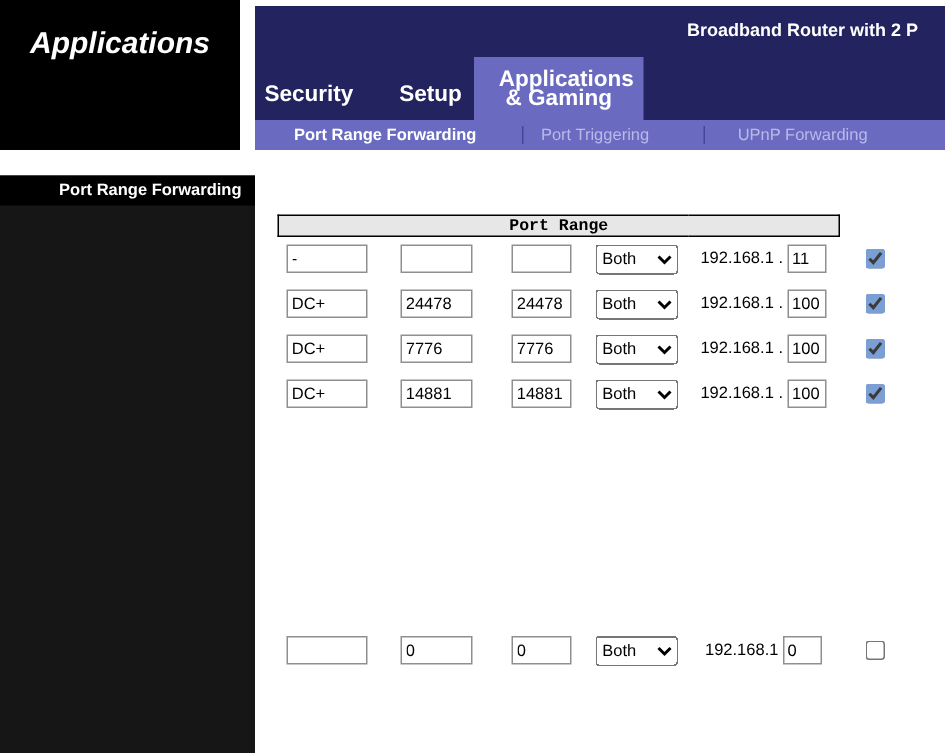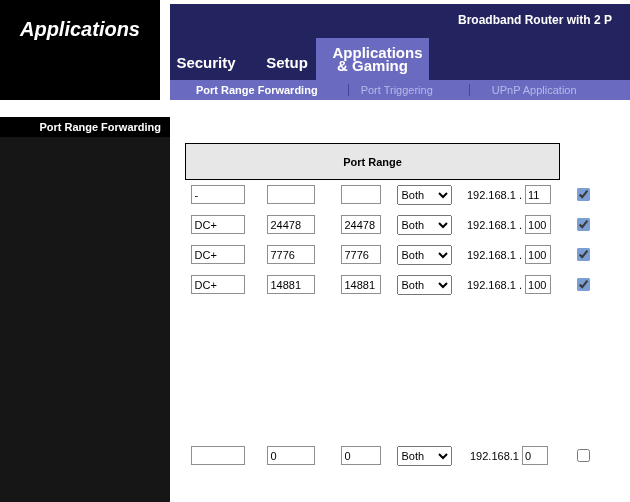--- a/index.html
+++ b/index.html
@@ -33,21 +33,21 @@
   .sdiv2 { margin-left: 36px; }
   .sn3 { margin-left: 22px; }
   .subnav-divider { width: 0; height: 12px; border-left: 1px solid #45459c; }
   
   .sidebar { position: absolute; left: 0; top: 117px; width: 170px; height: 385px; background: #161616; }
   .section-label { height: 20px; line-height: 20px; background: #000; color: #fff; font-size: 11px; font-weight: bold; text-align: right; padding-right: 9px; }
   
   .content { position: absolute; left: 170px; top: 100px; width: 460px; height: 402px; background: #fff; }
   table.port-table { position: absolute; left: 15px; top: 43px; border-collapse: collapse; table-layout: fixed; font-size: 11px; }
   .port-table th { font-weight: bold; padding: 0; }
-  .group-cell { background: #e7e7e7; border: 1px solid #000; height: 36px; text-align: center; }
+  .group-cell { background: #e7e7e7; border: 1px solid #000; height: 14px; text-align: center; font-family: Liberation Mono, monospace; }
   .ghost-cell { border: none; background: transparent; }
   .col-cell { background: #e7e7e7; border: 1px solid #000; height: 32px; text-align: center; }
   .data-row td { height: 30px; text-align: center; vertical-align: middle; padding: 0; }
   .spacer-row td { height: 141px; }
   .inp { height: 19px; border: 1px solid #8f8f8f; font-family: inherit; font-size: 11px; padding: 1px 3px; background: #fff; }
   .inp.app { width: 54px; }
   .inp.start { width: 48px; }
   .inp.end { width: 40px; }
   .inp.ip { width: 26px; padding: 1px 2px; }
   .sel { width: 55px; height: 20px; font-size: 11px; font-family: inherit; }
@@ -79,21 +79,21 @@
           <span>Applications &amp; Gaming</span>
         </div>
     </div>
   </div>
 
   <div class="subnav">
     <span class="subnav-item active sn1">Port Range Forwarding</span>
     <span class="subnav-divider sdiv1"></span>
     <span class="subnav-item sn2">Port Triggering</span>
     <span class="subnav-divider sdiv2"></span>
-    <span class="subnav-item sn3">UPnP Application</span>
+    <span class="subnav-item sn3">UPnP Forwarding</span>
   </div>
 
   <div class="sidebar">
     <div class="section-label">Port Range Forwarding</div>
   </div>
 
   <div class="content">
     <table class="port-table">
       <colgroup>
         <col style="width:64px">

